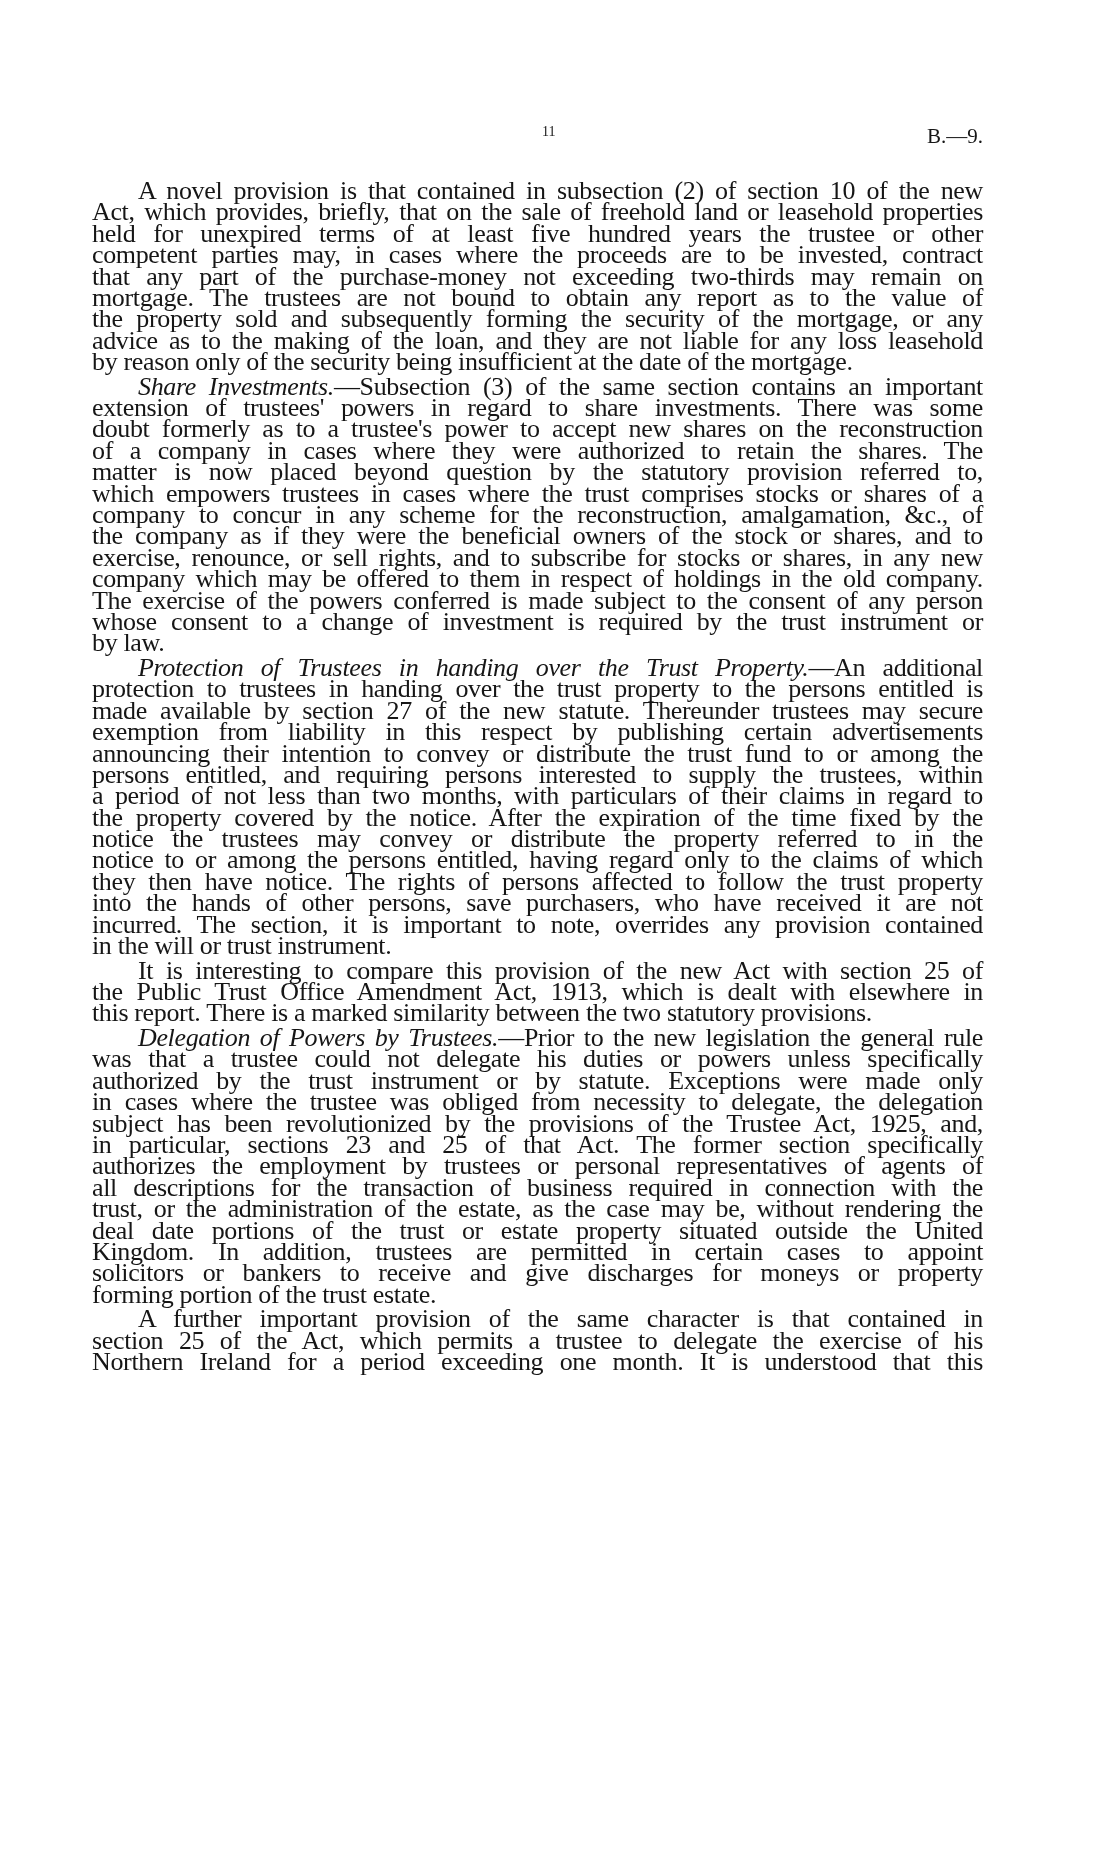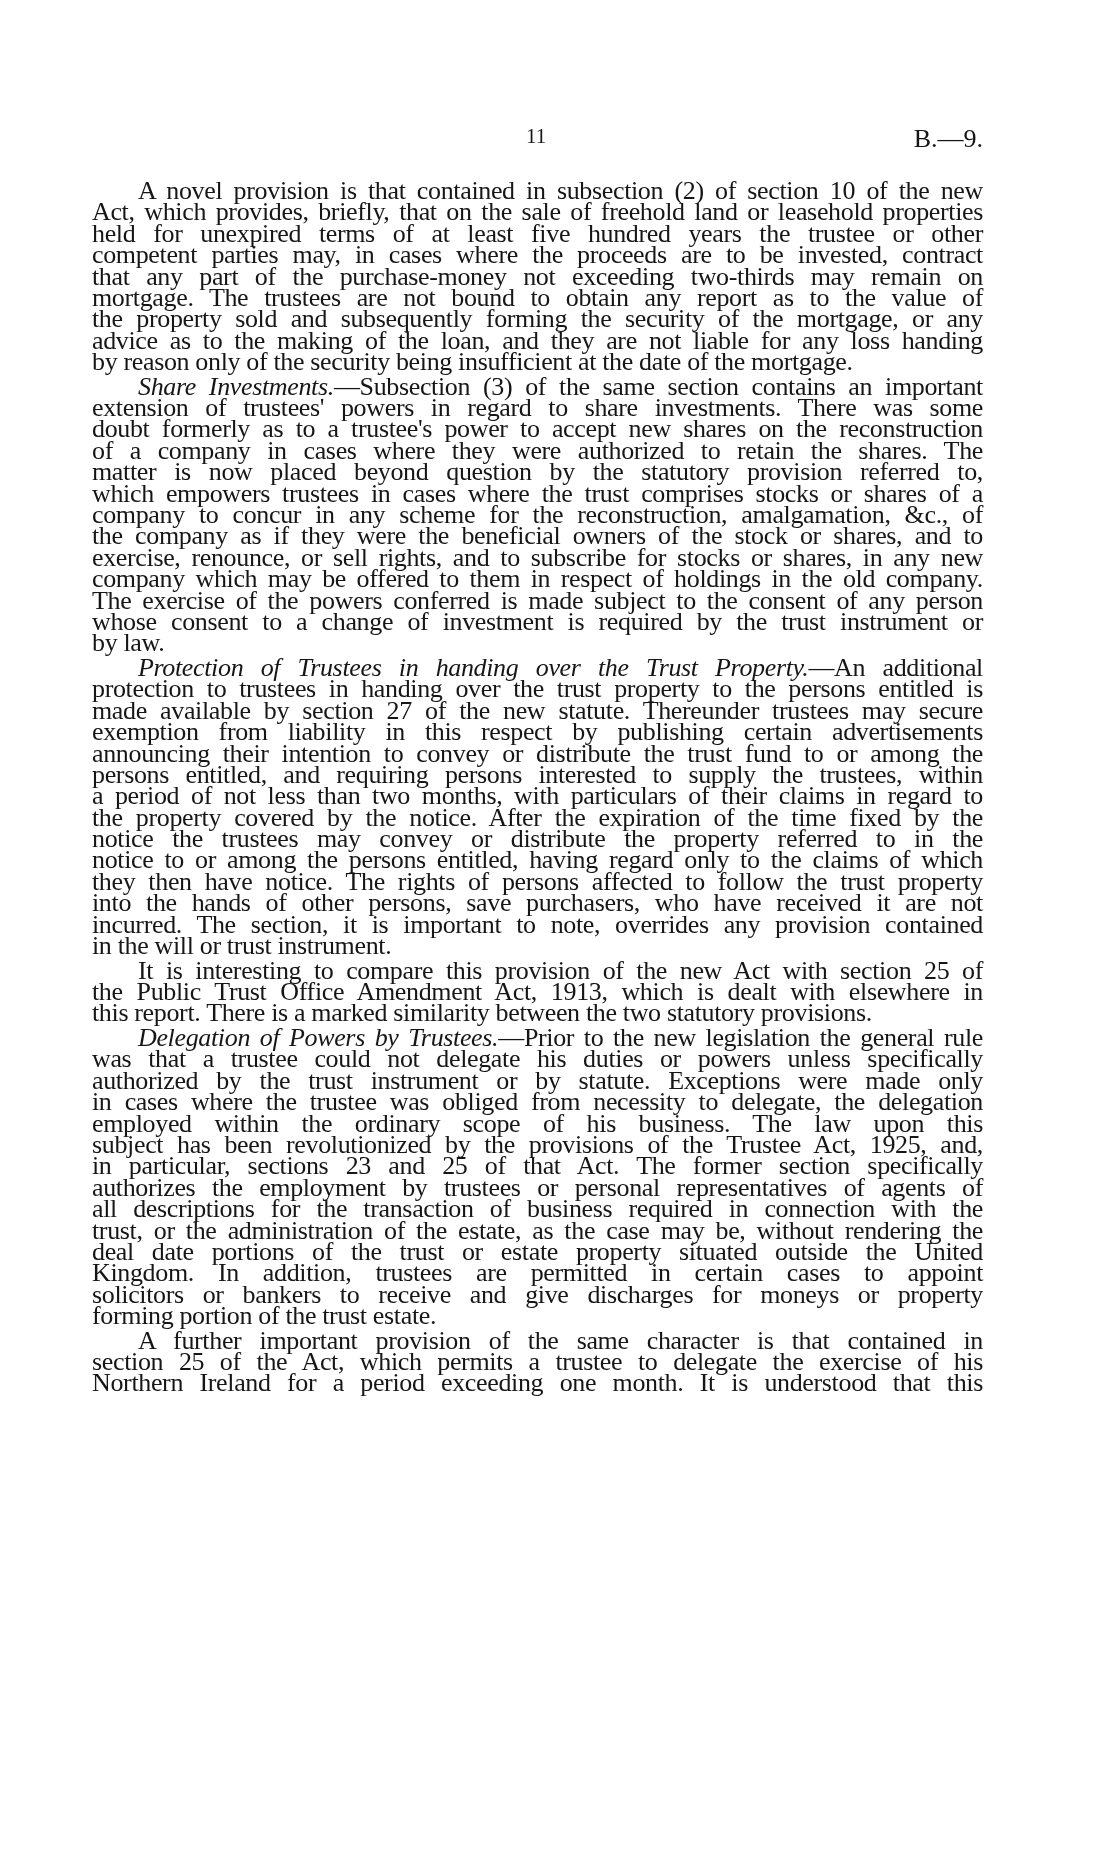--- a/index.html
+++ b/index.html
@@ -1,20 +1,20 @@
 <!DOCTYPE html>
 <html><head>
 <meta charset="utf-8">
 <style>
   html, body { margin: 0; padding: 0; background: #ffffff; }
   body { width: 1114px; height: 1867px; position: relative; overflow: hidden;
          font-family: "Liberation Serif", "DejaVu Serif", serif; color: #161616; }
   .header { position: absolute; top: 124px; left: 0; width: 1114px; height: 30px; }
-  .page-number { position: absolute; left: 526px; top: 0; font-size: 21px; }
-  .doc-ref { position: absolute; right: 131px; top: 0; font-size: 26px; }
+  .page-number { position: absolute; left: 542px; top: 0; font-size: 14px; }
+  .doc-ref { position: absolute; right: 131px; top: 0; font-size: 21px; }
   .body { position: absolute; left: 92px; top: 180px; width: 891px; }
   .para { margin: 0 0 3.2px 0; }
   .line { display: block; height: 21.4px; line-height: 21.4px; font-size: 26px;
           text-align: justify; text-align-last: justify; white-space: nowrap;
           letter-spacing: -0.35px; word-spacing: 0px; overflow: visible; }
   .line.first { padding-left: 46px; }
   .line.last { text-align-last: left; }
   .line .inner { display: inline-block; width: 100%; text-align: justify; text-align-last: justify; white-space: normal; }
   .line.last .inner { text-align-last: left; }
   .head-it { font-style: italic; }
@@ -29,21 +29,21 @@
 
 <div class="body" id="body">
     <div class="para">
       <span class="line first"><span class="inner"><span>A novel provision is that contained in subsection (2) of section 10 of the new</span></span></span>
       <span class="line"><span class="inner"><span>Act, which provides, briefly, that on the sale of freehold land or leasehold properties</span></span></span>
       <span class="line"><span class="inner"><span>held for unexpired terms of at least five hundred years the trustee or other</span></span></span>
       <span class="line"><span class="inner"><span>competent parties may, in cases where the proceeds are to be invested, contract</span></span></span>
       <span class="line"><span class="inner"><span>that any part of the purchase-money not exceeding two-thirds may remain on</span></span></span>
       <span class="line"><span class="inner"><span>mortgage. The trustees are not bound to obtain any report as to the value of</span></span></span>
       <span class="line"><span class="inner"><span>the property sold and subsequently forming the security of the mortgage, or any</span></span></span>
-      <span class="line"><span class="inner"><span>advice as to the making of the loan, and they are not liable for any loss handing</span></span></span>
+      <span class="line"><span class="inner"><span>advice as to the making of the loan, and they are not liable for any loss leasehold</span></span></span>
       <span class="line last"><span class="inner"><span>by reason only of the security being insufficient at the date of the mortgage.</span></span></span>
     </div>
     <div class="para">
       <span class="line first"><span class="inner"><span class="head-it">Share Investments.</span><span>—Subsection (3) of the same section contains an important</span></span></span>
       <span class="line"><span class="inner"><span>extension of trustees' powers in regard to share investments. There was some</span></span></span>
       <span class="line"><span class="inner"><span>doubt formerly as to a trustee's power to accept new shares on the reconstruction</span></span></span>
       <span class="line"><span class="inner"><span>of a company in cases where they were authorized to retain the shares. The</span></span></span>
       <span class="line"><span class="inner"><span>matter is now placed beyond question by the statutory provision referred to,</span></span></span>
       <span class="line"><span class="inner"><span>which empowers trustees in cases where the trust comprises stocks or shares of a</span></span></span>
       <span class="line"><span class="inner"><span>company to concur in any scheme for the reconstruction, amalgamation, &amp;c., of</span></span></span>
@@ -73,21 +73,20 @@
     <div class="para">
       <span class="line first"><span class="inner"><span>It is interesting to compare this provision of the new Act with section 25 of</span></span></span>
       <span class="line"><span class="inner"><span>the Public Trust Office Amendment Act, 1913, which is dealt with elsewhere in</span></span></span>
       <span class="line last"><span class="inner"><span>this report. There is a marked similarity between the two statutory provisions.</span></span></span>
     </div>
     <div class="para">
       <span class="line first"><span class="inner"><span class="head-it">Delegation of Powers by Trustees.</span><span>—Prior to the new legislation the general rule</span></span></span>
       <span class="line"><span class="inner"><span>was that a trustee could not delegate his duties or powers unless specifically</span></span></span>
       <span class="line"><span class="inner"><span>authorized by the trust instrument or by statute. Exceptions were made only</span></span></span>
       <span class="line"><span class="inner"><span>in cases where the trustee was obliged from necessity to delegate, the delegation</span></span></span>
-      <span class="line"><span class="inner"><span>employed within the ordinary scope of his business. The law upon this</span></span></span>
       <span class="line"><span class="inner"><span>subject has been revolutionized by the provisions of the Trustee Act, 1925, and,</span></span></span>
       <span class="line"><span class="inner"><span>in particular, sections 23 and 25 of that Act. The former section specifically</span></span></span>
       <span class="line"><span class="inner"><span>authorizes the employment by trustees or personal representatives of agents of</span></span></span>
       <span class="line"><span class="inner"><span>all descriptions for the transaction of business required in connection with the</span></span></span>
       <span class="line"><span class="inner"><span>trust, or the administration of the estate, as the case may be, without rendering the</span></span></span>
       <span class="line"><span class="inner"><span>deal date portions of the trust or estate property situated outside the United</span></span></span>
       <span class="line"><span class="inner"><span>Kingdom. In addition, trustees are permitted in certain cases to appoint</span></span></span>
       <span class="line"><span class="inner"><span>solicitors or bankers to receive and give discharges for moneys or property</span></span></span>
       <span class="line last"><span class="inner"><span>forming portion of the trust estate.</span></span></span>
     </div>

